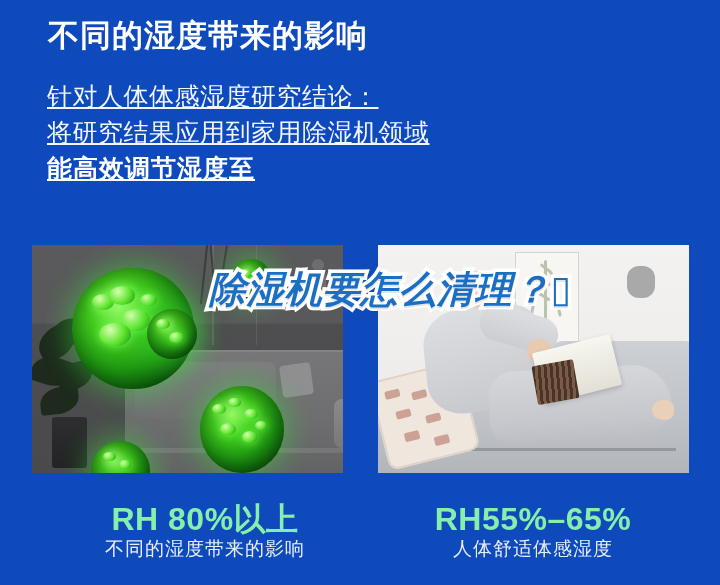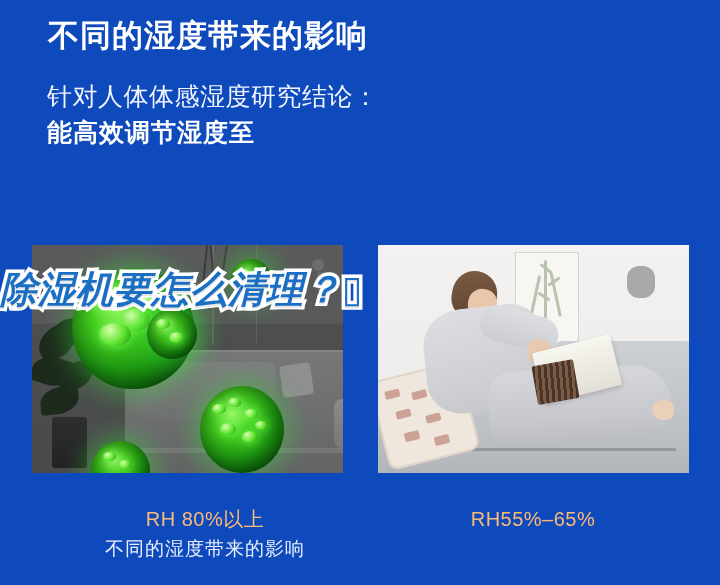--- a/index.html
+++ b/index.html
@@ -17,21 +17,21 @@
     font-size:31px;line-height:40px;font-weight:700;color:#ffffff;
     letter-spacing:1px;white-space:nowrap;
   }
 
   
   .bodycopy{
     position:absolute;left:47px;top:78px;
     font-size:25px;line-height:36px;color:#f2f6ff;
     letter-spacing:.5px;white-space:nowrap;
   }
-  .bodycopy .ln{display:block;height:36px;}
+  .bodycopy .ln{display:block;height:36px;text-decoration:underline;}
   .bodycopy .b{font-weight:700;color:#ffffff;letter-spacing:0;}
   .bodycopy .ln4{font-weight:700;color:#ffffff;letter-spacing:1px;}
 
   
   .panel{position:absolute;overflow:hidden;}
   #panel-left{left:32px;top:245px;width:311px;height:228px;}
   #panel-right{left:378px;top:245px;width:311px;height:228px;}
 
   
   .room-dark{
@@ -162,55 +162,56 @@
     background:#e9c9b0;border-radius:46%;transform:rotate(20deg);
   }
   .foot{
     position:absolute;right:1%;top:68%;width:8%;height:10%;
     background:#ead0b9;border-radius:50% 40% 40% 50%;
   }
 
   
   .overlay{
     position:absolute;left:0;top:268px;width:572px;
-    text-align:left;pointer-events:none;
+    text-align:right;pointer-events:none;
   }
   .overlay .txt{
     display:inline-block;
     font-size:37px;line-height:44px;font-weight:700;font-style:italic;
     color:#1a6fc4;
     letter-spacing:1px;
     -webkit-text-stroke:7px #ffffff;
     paint-order:stroke fill;
     text-shadow:0 2px 0 rgba(0,0,0,.10);
     white-space:nowrap;
   }
 
   
   .cap{position:absolute;top:503px;width:330px;text-align:center;}
   #cap-left{left:40px;}
   #cap-right{left:368px;}
   .cap .big{
-    display:block;font-size:20px;line-height:32px;font-weight:400;color:#fdba74;
+    display:block;font-size:32px;line-height:32px;font-weight:700;color:#86efac;
     letter-spacing:.5px;
   }
   .cap .small{
     display:block;font-size:19px;line-height:28px;font-weight:400;color:#e8eefc;
     letter-spacing:1px;
   }
 </style>
 </head>
 <body>
 
 <div id="stage">
 
   <div class="headline">不同的湿度带来的影响</div>
 
   <div class="bodycopy">
     <span class="ln">针对人体体感湿度研究结论：</span>
+    <span class="ln">将研究结果应用到家用除湿机领域</span>
     <span class="ln ln4">能高效调节湿度至</span>
   </div>
 
   <div class="panel" id="panel-left">
     <div class="room-dark">
       <div class="wall-seam" style="left:58%;"></div>
       <div class="panel-door" style="left:72%;width:22%;"></div>
       <div class="knob" style="right:6%;top:6%;width:12px;height:12px;"></div>
       <div class="knob" style="right:5.5%;top:12%;width:9px;height:20px;border-radius:5px;"></div>
       <div class="cable" style="left:55%;top:0;width:2px;height:26%;transform:rotate(6deg);"></div>
@@ -304,15 +305,16 @@
     <span class="txt">除湿机要怎么清理？▯</span>
   </div>
 
   <div class="cap" id="cap-left">
     <span class="big">RH 80%以上</span>
     <span class="small">不同的湿度带来的影响</span>
   </div>
 
   <div class="cap" id="cap-right">
     <span class="big">RH55%–65%</span>
+    <span class="small">人体舒适体感湿度</span>
   </div>
 
 </div>
 
 </body></html>

